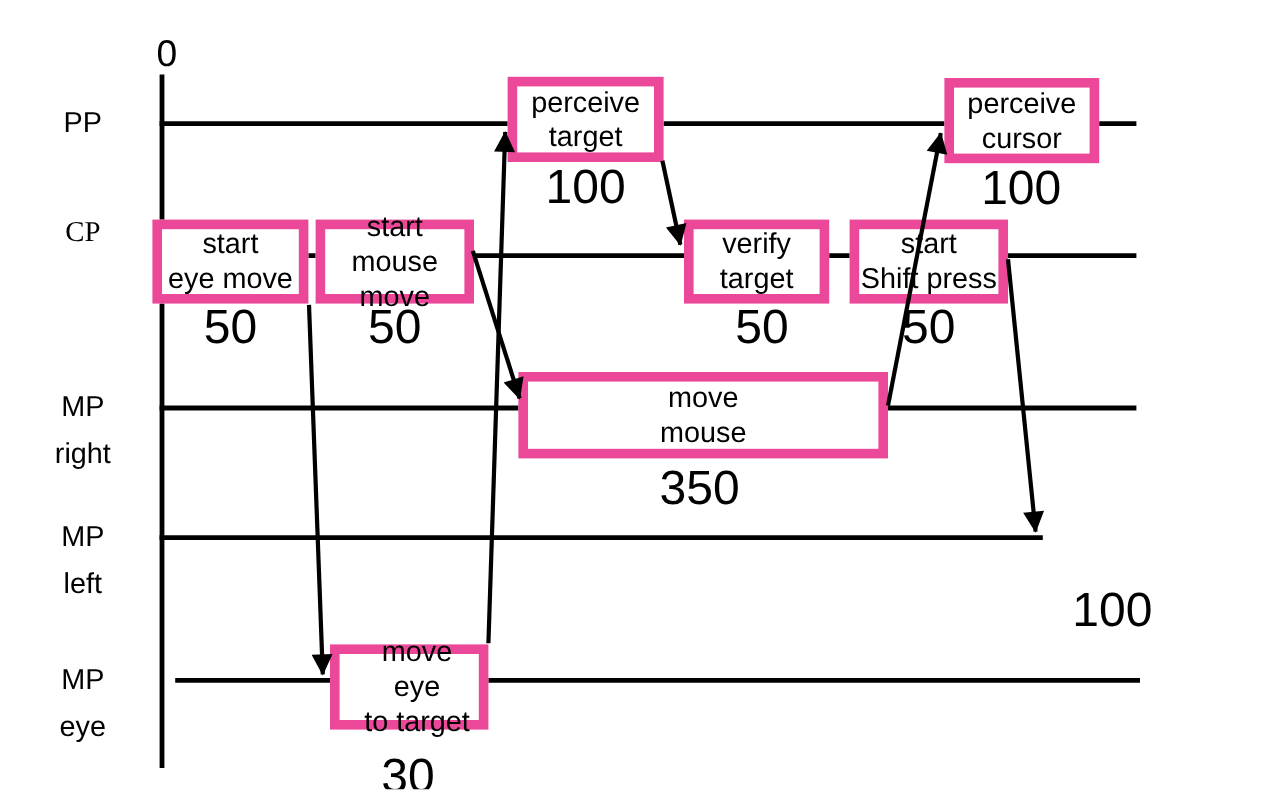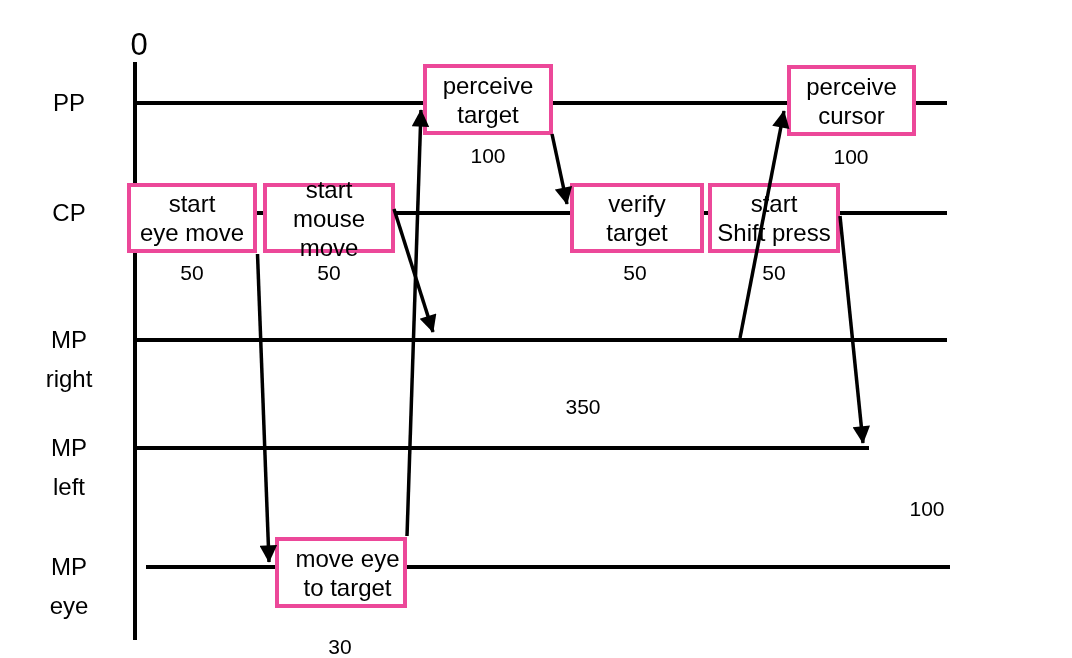--- a/index.html
+++ b/index.html
@@ -23,48 +23,48 @@
   }
   #grid-layer  { z-index: 1; }
   #arrow-layer { z-index: 3; }
 
   
   .task {
     position: absolute;
     z-index: 2;
     box-sizing: border-box;
     background: #ffffff;
-    border: 4px solid #ec4899;
+    border: 8px solid #ec4899;
     display: flex;
     align-items: center;
     justify-content: center;
     text-align: center;
   }
   .task-label {
     font-size: 24px;
     line-height: 29px;
     white-space: pre-line;
   }
   #t-perceive-target    { left: 423px; top:  64px; width: 130px; height: 71px; }
   #t-perceive-cursor    { left: 787px; top:  65px; width: 129px; height: 71px; }
   #t-start-eye-move     { left: 127px; top: 183px; width: 130px; height: 70px; }
   #t-start-mouse-move   { left: 263px; top: 183px; width: 132px; height: 70px; }
-  #t-verify-target      { left: 570px; top: 183px; width: 134px; height: 70px; }
+  #t-verify-target      { left: 570px; top: 183px; width: 121px; height: 70px; }
   #t-start-shift-press  { left: 708px; top: 183px; width: 132px; height: 70px; }
   #t-move-mouse         { left: 432px; top: 310px; width: 308px; height: 72px; }
   #t-press-shift        { left: 865px; top: 418px; width: 128px; height: 72px; }
   #t-move-eye-to-target { left: 275px; top: 537px; width: 132px; height: 71px; padding-left: 13px; }
 
   
   .dur {
     position: absolute;
     z-index: 2;
     width: 100px;
     text-align: center;
-    font-size: 21px;
+    font-size: 40px;
     line-height: 34px;
   }
   #d-perceive-target    { left: 438px; top: 139px; }
   #d-perceive-cursor    { left: 801px; top: 140px; }
   #d-start-eye-move     { left: 142px; top: 256px; }
   #d-start-mouse-move   { left: 279px; top: 256px; }
   #d-verify-target      { left: 585px; top: 256px; }
   #d-start-shift-press  { left: 724px; top: 256px; }
   #d-move-mouse         { left: 533px; top: 390px; }
   #d-press-shift        { left: 877px; top: 492px; }
@@ -75,21 +75,21 @@
     position: absolute;
     z-index: 2;
     left: 14px;
     width: 110px;
     text-align: center;
     font-size: 24px;
     line-height: 39px;
     white-space: pre-line;
   }
   #rl-pp       { top:  83px; }
-  #rl-cp       { top: 193px; }
+  #rl-cp       { top: 175px; font-family: Liberation Serif, serif; }
   #rl-mp-right { top: 320px; }
   #rl-mp-left  { top: 428px; }
   #rl-mp-eye   { top: 547px; }
 
   
   #origin-label {
     position: absolute;
     z-index: 2;
     left: 119px;
     top: 29px;
@@ -130,20 +130,24 @@
 mouse move</span>
   </div>
   <div class="task" id="t-verify-target">
     <span class="task-label">verify
 target</span>
   </div>
   <div class="task" id="t-start-shift-press">
     <span class="task-label">start
 Shift press</span>
   </div>
+  <div class="task" id="t-move-mouse">
+    <span class="task-label">move
+mouse</span>
+  </div>
   <div class="task" id="t-move-eye-to-target">
     <span class="task-label">move eye
 to target</span>
   </div>
 
   <div class="dur" id="d-perceive-target">100</div>
   <div class="dur" id="d-perceive-cursor">100</div>
   <div class="dur" id="d-start-eye-move">50</div>
   <div class="dur" id="d-start-mouse-move">50</div>
   <div class="dur" id="d-verify-target">50</div>

